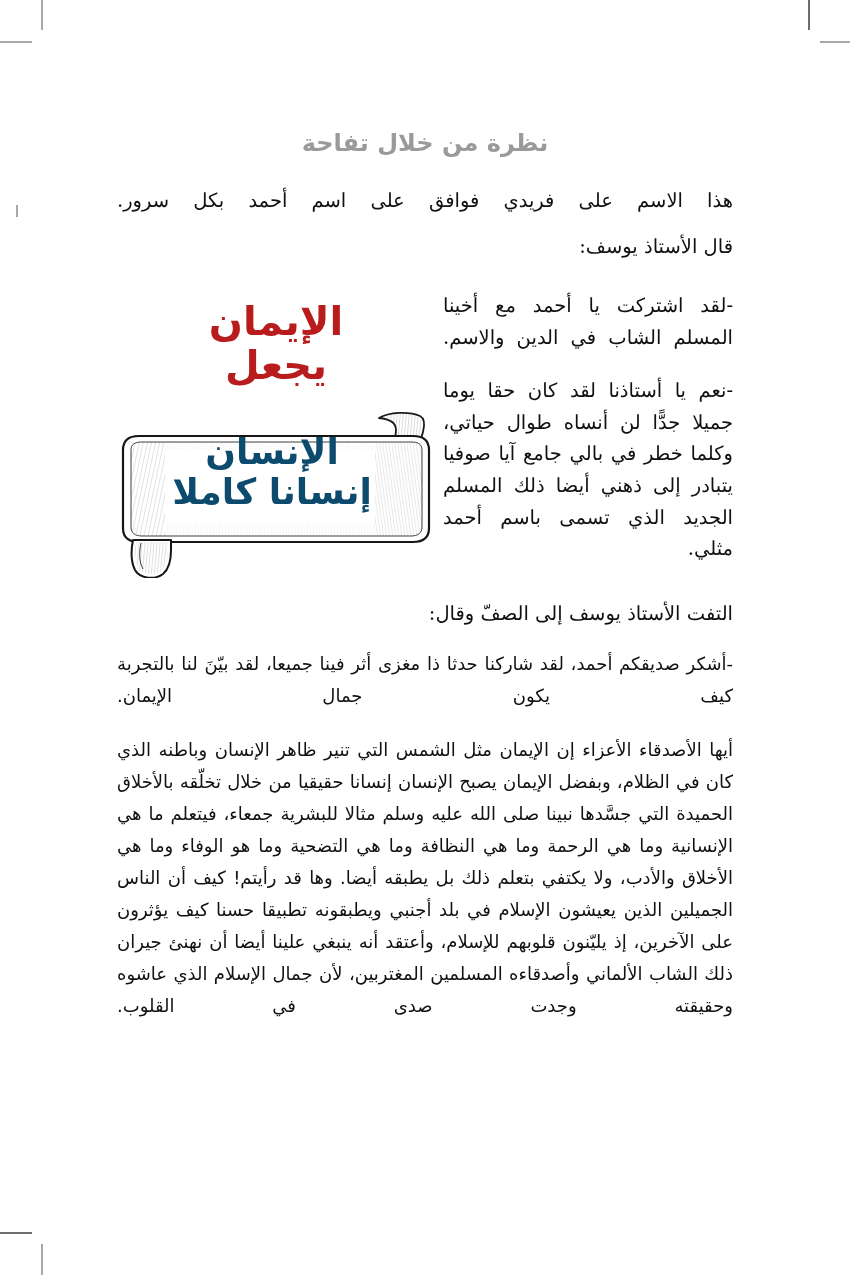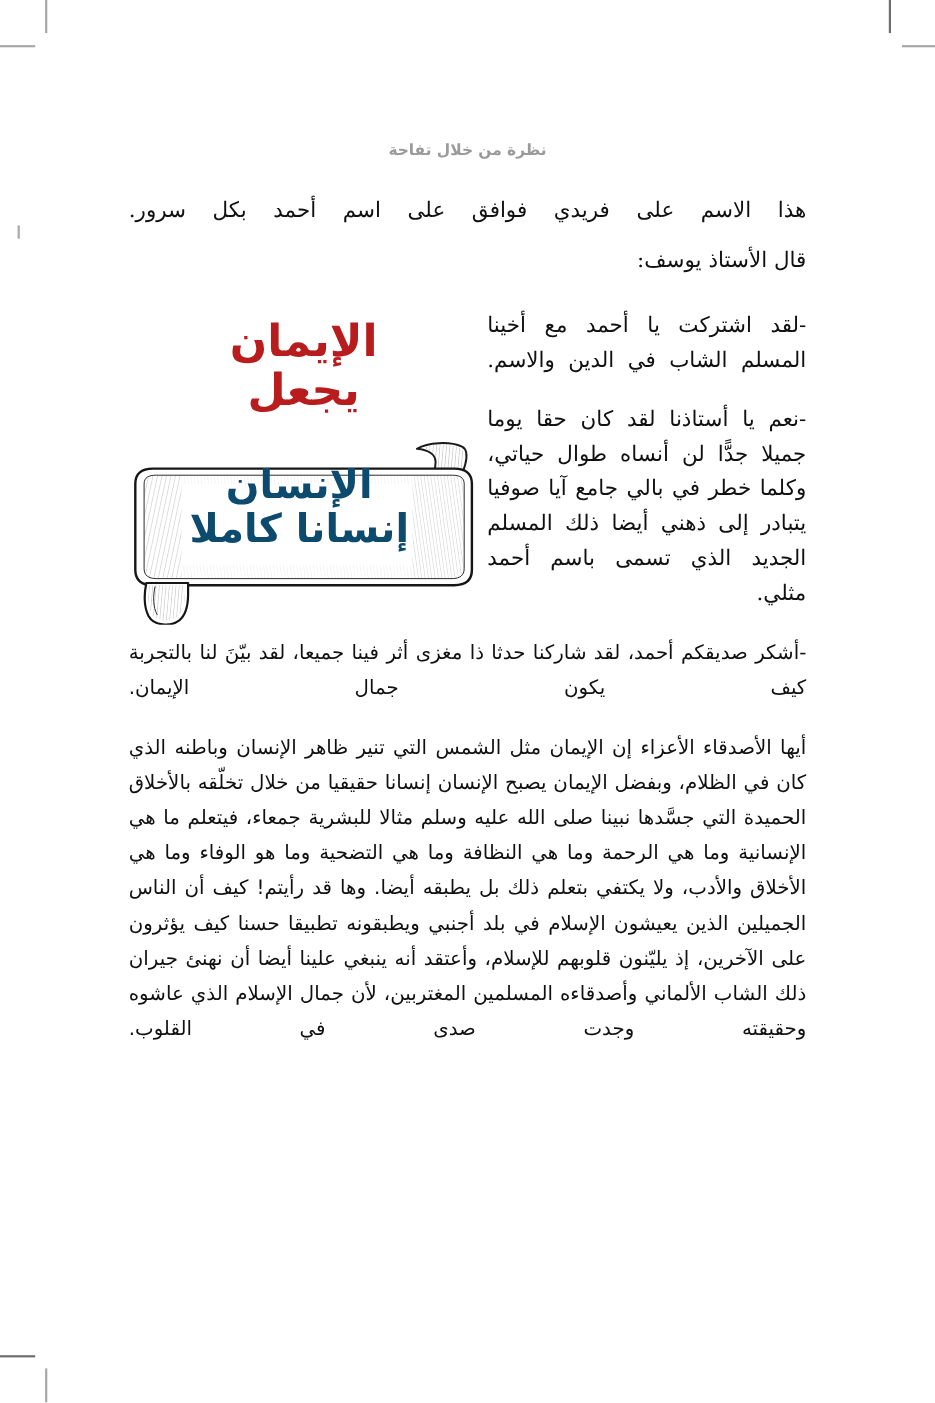--- a/index.html
+++ b/index.html
@@ -38,29 +38,29 @@
   
   .running-head {
     position: absolute;
     top: 88px;
     right: 0;
     left: 0;
     text-align: center;
     color: #9a9a9a;
     font-family: "DejaVu Sans", "Liberation Sans", sans-serif;
     font-weight: bold;
-    font-size: 14px;
+    font-size: 24px;
     letter-spacing: 0.4px;
     direction: rtl;
   }
 
   
   .content {
     position: absolute;
-    top: 134px;
+    top: 144px;
     right: 76px;
     left: 76px;
     direction: rtl;
   }
 
   p {
     margin: 0;
     direction: rtl;
     text-align: justify;
     text-align-last: justify;
@@ -235,20 +235,21 @@
       </div>
     </div>
 
     <div class="col-left">
       <p class="serif">-لقد اشتركت يا أحمد مع أخينا المسلم الشاب في الدين والاسم.</p>
       <p class="serif">-نعم يا أستاذنا لقد كان حقا يوما جميلا جدًّا لن أنساه طوال حياتي، وكلما خطر في بالي جامع آيا صوفيا يتبادر إلى ذهني أيضا ذلك المسلم الجديد الذي تسمى باسم أحمد مثلي.</p>
     </div>
 
     <div class="clearer"></div>
 
+    <p class="serif p-turn">التفت الأستاذ يوسف إلى الصفّ وقال:</p>
 
     <p class="sans p-thanks">-أشكر صديقكم أحمد، لقد شاركنا حدثا ذا مغزى أثر فينا جميعا، لقد بيّنَ لنا بالتجربة كيف يكون جمال الإيمان.</p>
 
     <p class="sans p-speech">أيها الأصدقاء الأعزاء إن الإيمان مثل الشمس التي تنير ظاهر الإنسان وباطنه الذي كان في الظلام، وبفضل الإيمان يصبح الإنسان إنسانا حقيقيا من خلال تخلّقه بالأخلاق الحميدة التي جسَّدها نبينا صلى الله عليه وسلم مثالا للبشرية جمعاء، فيتعلم ما هي الإنسانية وما هي الرحمة وما هي النظافة وما هي التضحية وما هو الوفاء وما هي الأخلاق والأدب، ولا يكتفي بتعلم ذلك بل يطبقه أيضا. وها قد رأيتم! كيف أن الناس الجميلين الذين يعيشون الإسلام في بلد أجنبي ويطبقونه تطبيقا حسنا كيف يؤثرون على الآخرين، إذ يليّنون قلوبهم للإسلام، وأعتقد أنه ينبغي علينا أيضا أن نهنئ جيران ذلك الشاب الألماني وأصدقاءه المسلمين المغتربين، لأن جمال الإسلام الذي عاشوه وحقيقته وجدت صدى في القلوب.</p>
 
   </div>
 
 
 </div>
 

